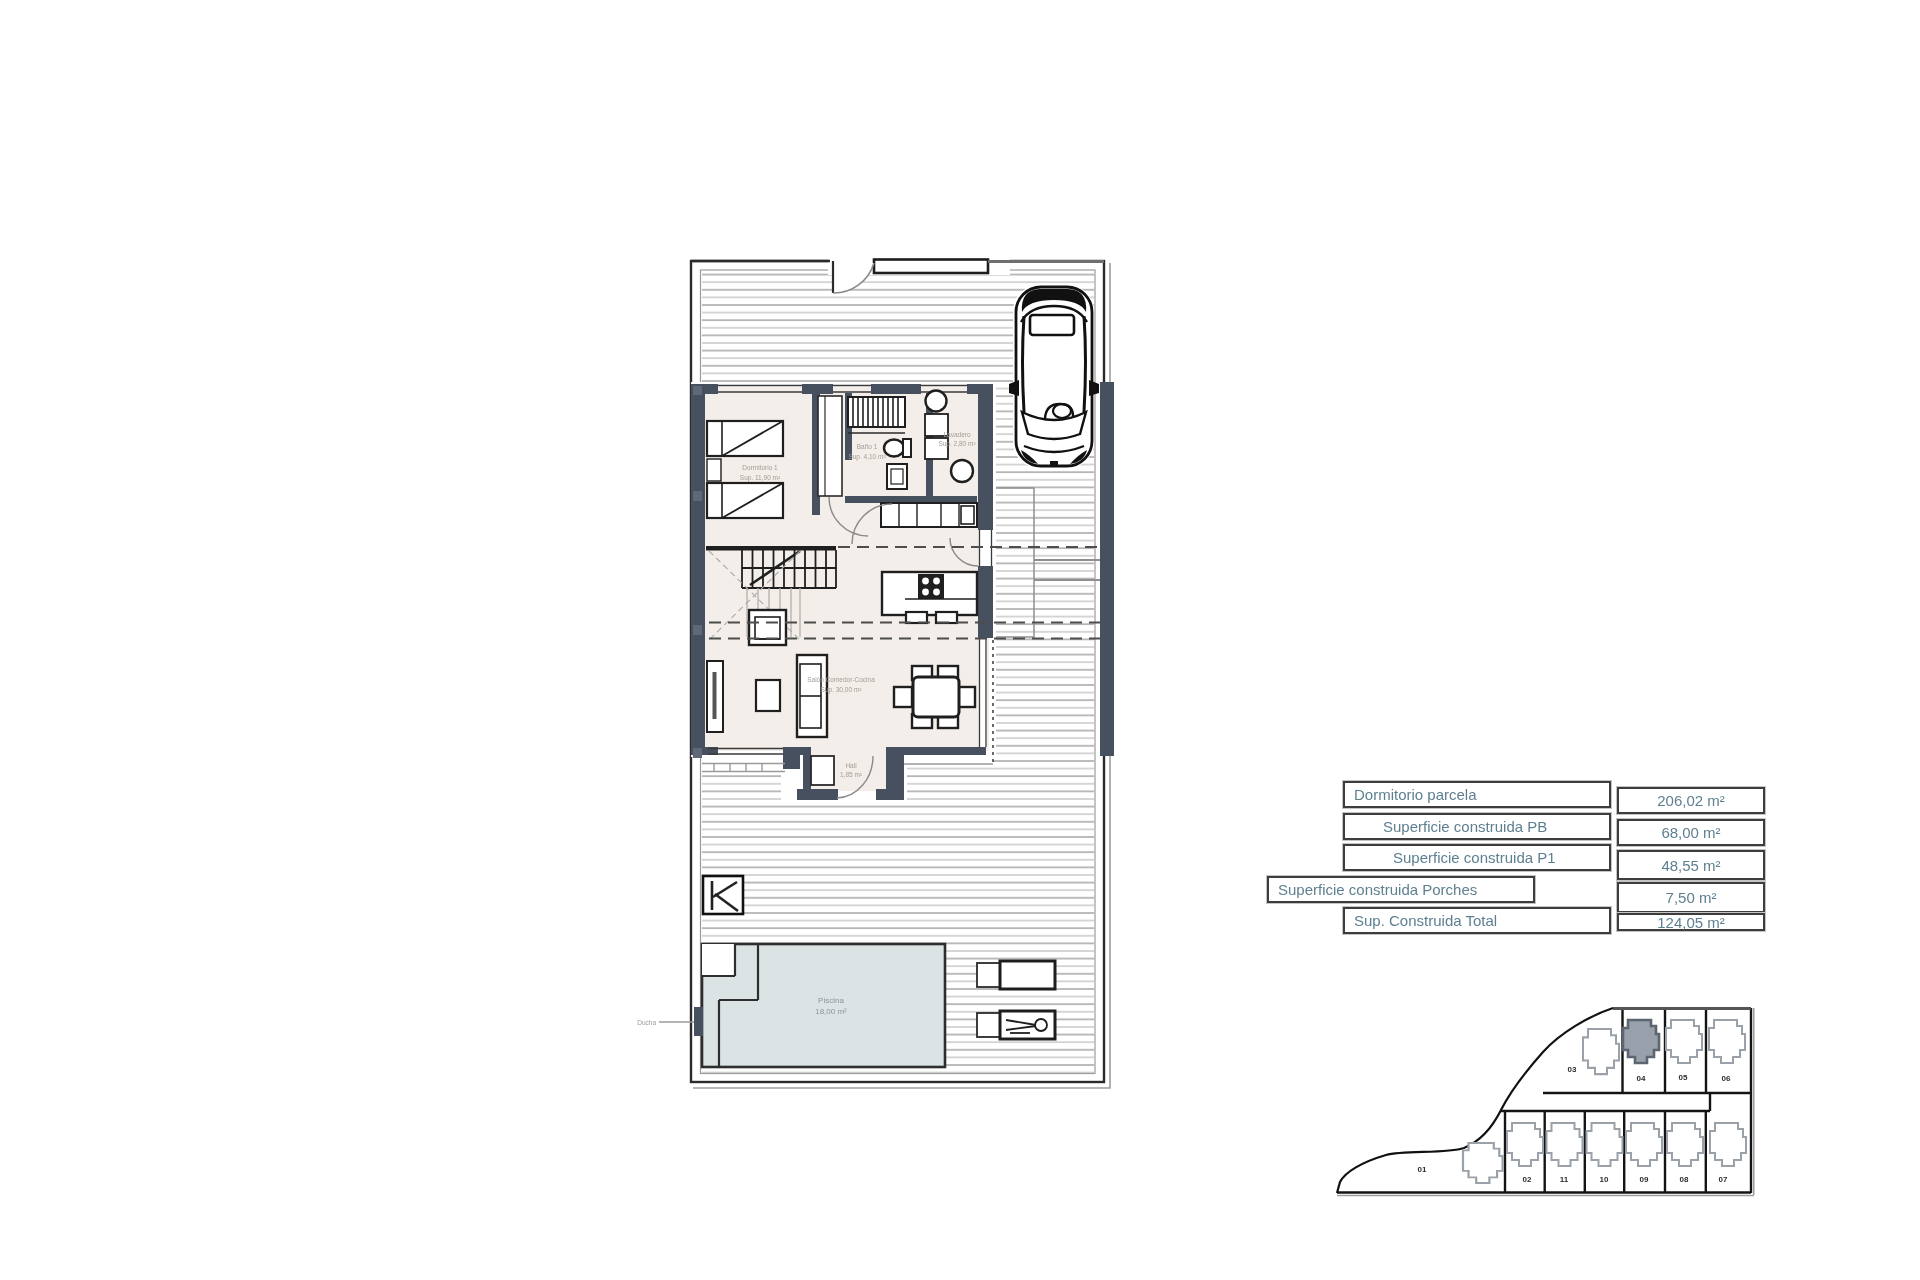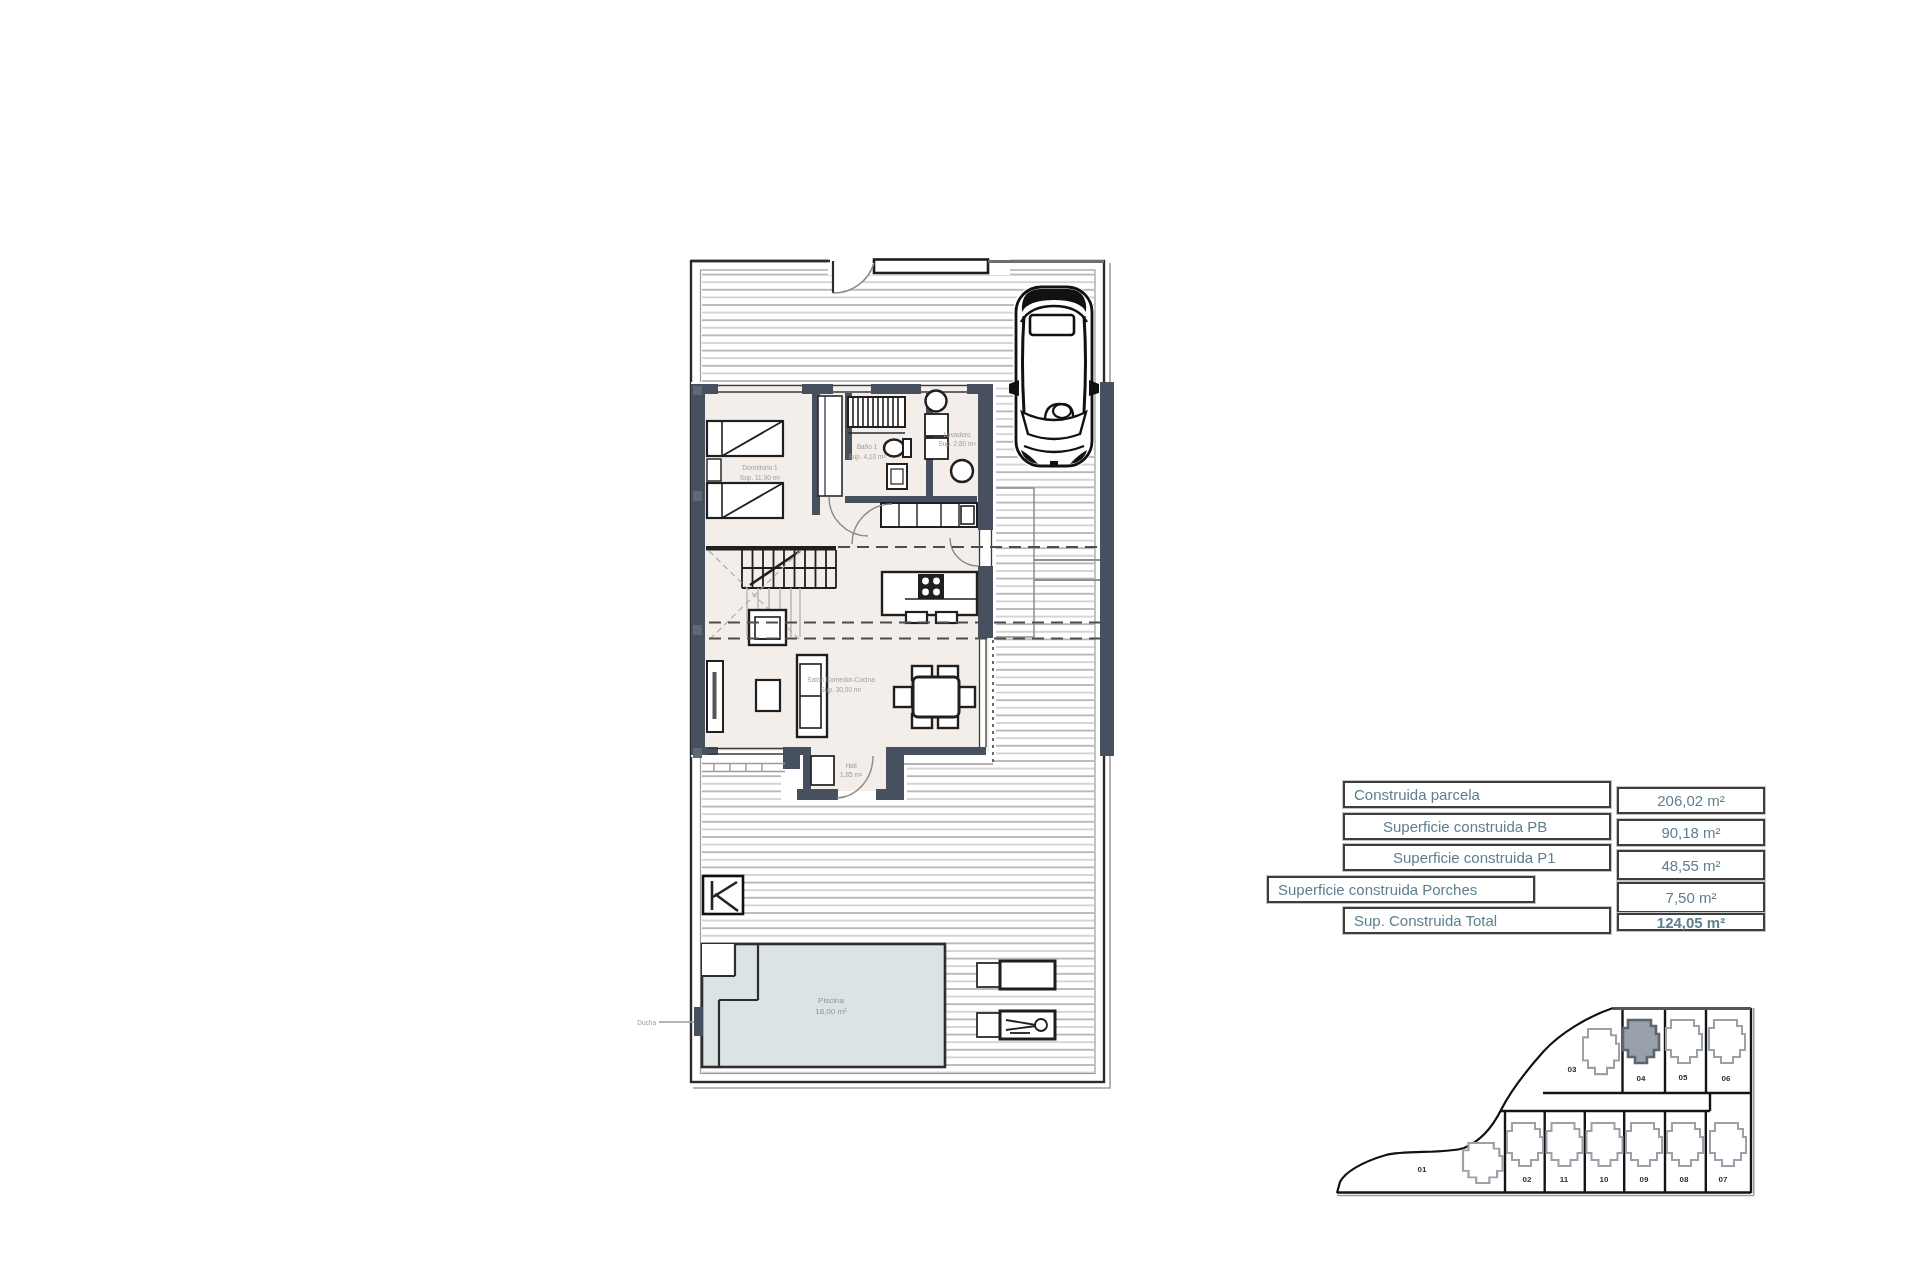--- a/index.html
+++ b/index.html
@@ -360,24 +360,24 @@
 <text x="1564" y="1182">11</text>
 <text x="1604" y="1182">10</text>
 <text x="1644" y="1182">09</text>
 <text x="1684" y="1182">08</text>
 <text x="1723" y="1182">07</text>
 </g>
 </g>
 
 </svg>
 
-<div class="abs cell lbl" style="left:1343px;top:781px;width:268px;height:27px;">Construida parcela</div>
+<div class="abs cell lbl" style="left:1343px;top:781px;width:268px;height:27px;">Dormitorio parcela</div>
 <div class="abs cell val" style="left:1617px;top:781px;width:148px;height:27px;">206,02 m²</div>
 <div class="abs cell lbl" style="left:1343px;top:812.5px;width:268px;height:27px;padding-left:38px;">Superficie construida PB</div>
-<div class="abs cell val" style="left:1617px;top:812.5px;width:148px;height:27px;">90,18 m²</div>
+<div class="abs cell val" style="left:1617px;top:812.5px;width:148px;height:27px;">68,00 m²</div>
 <div class="abs cell lbl" style="left:1343px;top:844px;width:268px;height:27px;padding-left:48px;">Superficie construida P1</div>
 <div class="abs cell val" style="left:1617px;top:844px;width:148px;height:30px;text-align:center;">48,55 m²</div>
 <div class="abs cell lbl" style="left:1267px;top:875.5px;width:268px;height:27px;">Superficie construida Porches</div>
 <div class="abs cell val" style="left:1617px;top:875.5px;width:148px;height:31px;text-align:right;">7,50 m²</div>
 <div class="abs cell lbl" style="left:1343px;top:907px;width:268px;height:27px;">Sup. Construida Total</div>
-<div class="abs cell val" style="left:1617px;top:907px;width:148px;height:18px;font-weight:bold;">124,05 m²</div>
+<div class="abs cell val" style="left:1617px;top:907px;width:148px;height:18px;">124,05 m²</div>
 
 </div>
 
 </body></html>

